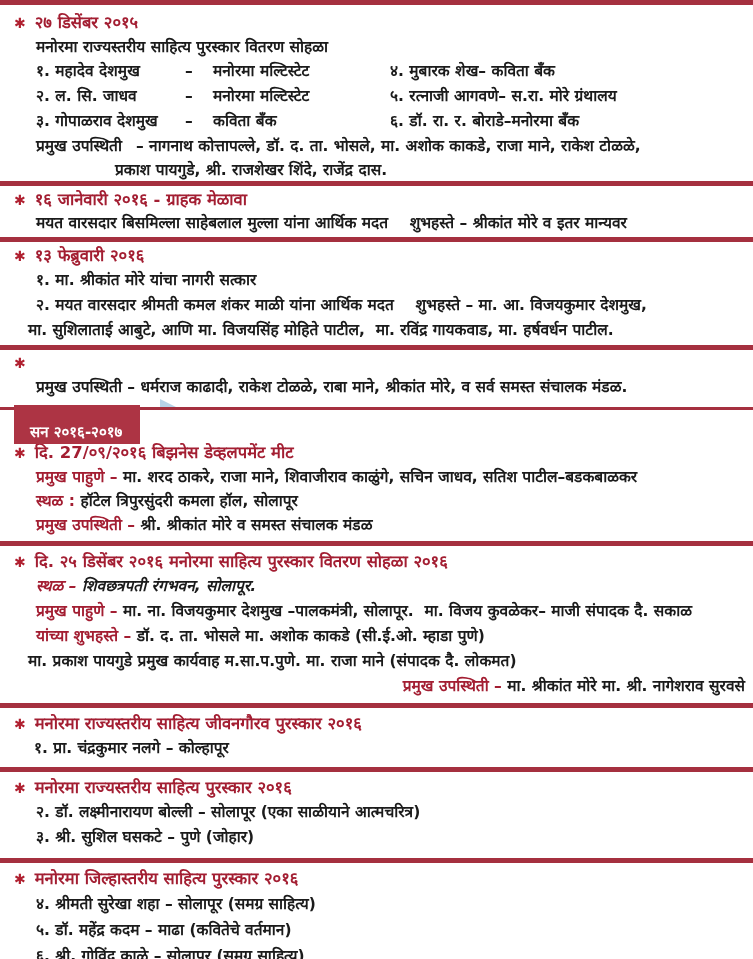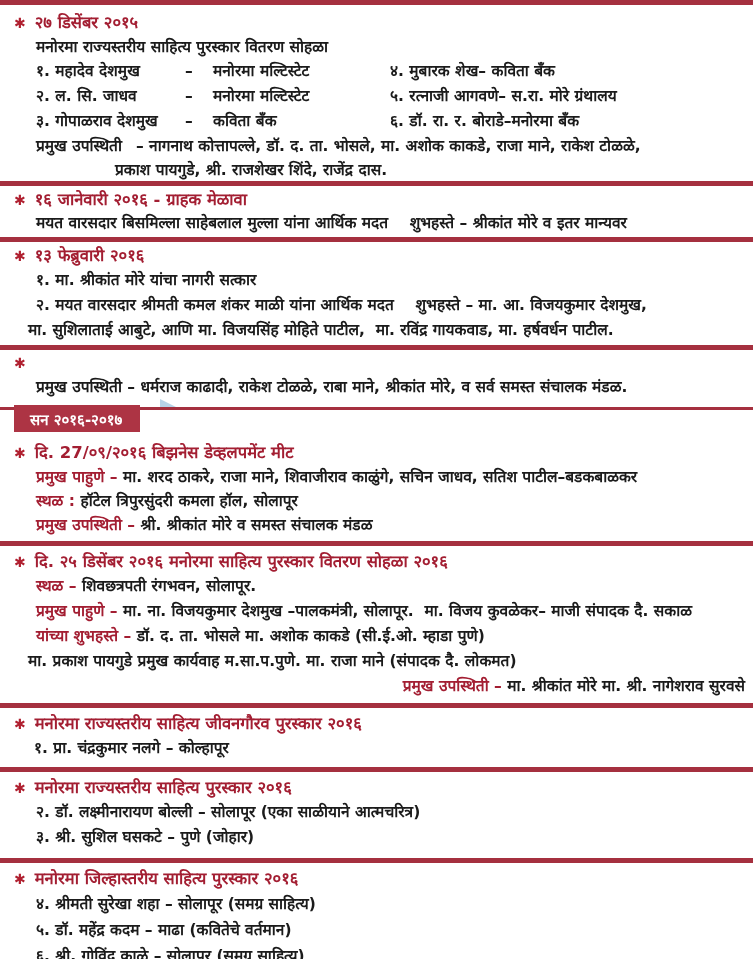--- a/index.html
+++ b/index.html
@@ -50,21 +50,21 @@
   .attendees{display:flex;margin-left:22px;line-height:25px;white-space:pre-wrap;}
   .attendees .a-label{flex:none;}
   .attendees .a-body{margin-left:14px;}
   .a-line2{line-height:22px;}
   .banner-wrap{position:relative;height:27px;margin-top:5px;margin-bottom:9px;}
   .banner-line{position:absolute;left:0;right:0;top:2px;height:3px;background:var(--bar);}
   .banner{
     position:absolute;left:14px;top:0;height:27px;
     background:var(--banner-bg);color:#ffffff;
     display:flex;align-items:center;
-    padding:0 18px 0 16px;
+    padding:12px 18px 0 16px;
     font-size:15px;
   }
   .banner-fold{
     position:absolute;left:160px;top:-6px;
     width:0;height:0;
     border-bottom:8px solid var(--fold);
     border-right:16px solid transparent;
   }
   .pt2{padding-top:2px;} .pt4{padding-top:4px;} .pt6{padding-top:6px;}
   .pb2{padding-bottom:2px;} .pb4{padding-bottom:4px;} .pb6{padding-bottom:6px;} .pb8{padding-bottom:8px;}
@@ -156,21 +156,21 @@
     <div class="line"><span class="lbl">प्रमुख उपस्थिती –</span><span> श्री. श्रीकांत मोरे व समस्त संचालक मंडळ</span></div>
   </div>
 
   <div class="bar"></div>
 
   <div class="section pt4 pb4">
     <div class="heading">
       <span class="star">✱</span>
       <span>दि. २५ डिसेंबर २०१६ मनोरमा साहित्य पुरस्कार वितरण सोहळा २०१६</span>
     </div>
-    <div class="line" style="line-height:25px;"><span class="lbl">स्थळ –</span><span> शिवछत्रपती रंगभवन, सोलापूर.</span></div>
+    <div class="line" style="line-height:25px;font-style:italic;"><span class="lbl">स्थळ –</span><span> शिवछत्रपती रंगभवन, सोलापूर.</span></div>
     <div class="line" style="line-height:25px;"><span class="lbl">प्रमुख पाहुणे –</span><span> मा. ना. विजयकुमार देशमुख –पालकमंत्री, सोलापूर.  मा. विजय कुवळेकर– माजी संपादक दै. सकाळ</span></div>
     <div class="line" style="line-height:25px;"><span class="lbl">यांच्या शुभहस्ते –</span><span> डॉ. द. ता. भोसले मा. अशोक काकडे (सी.ई.ओ. म्हाडा पुणे)</span></div>
     <div class="line" style="line-height:25px;margin-left:14px;">मा. प्रकाश पायगुडे प्रमुख कार्यवाह म.सा.प.पुणे. मा. राजा माने (संपादक दै. लोकमत)</div>
     <div class="line" style="line-height:25px;text-align:right;"><span class="lbl">प्रमुख उपस्थिती –</span><span> मा. श्रीकांत मोरे मा. श्री. नागेशराव सुरवसे</span></div>
   </div>
 
   <div class="bar"></div>
 
   <div class="section pt4 pb6">
     <div class="heading">

